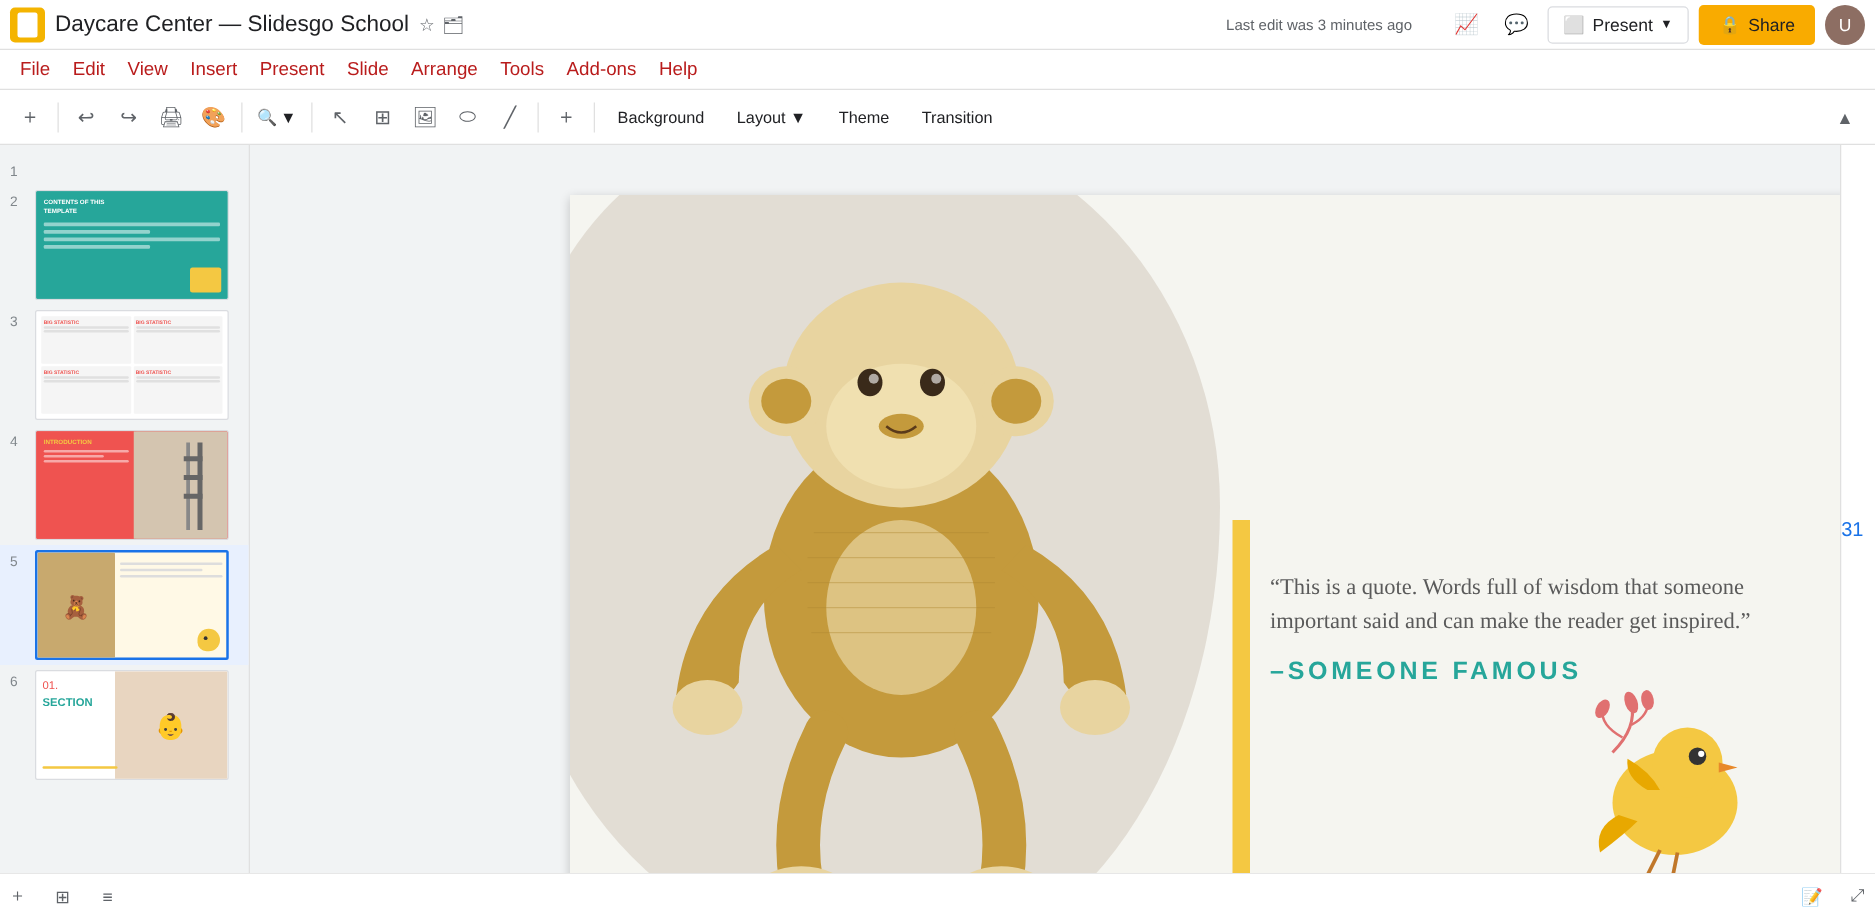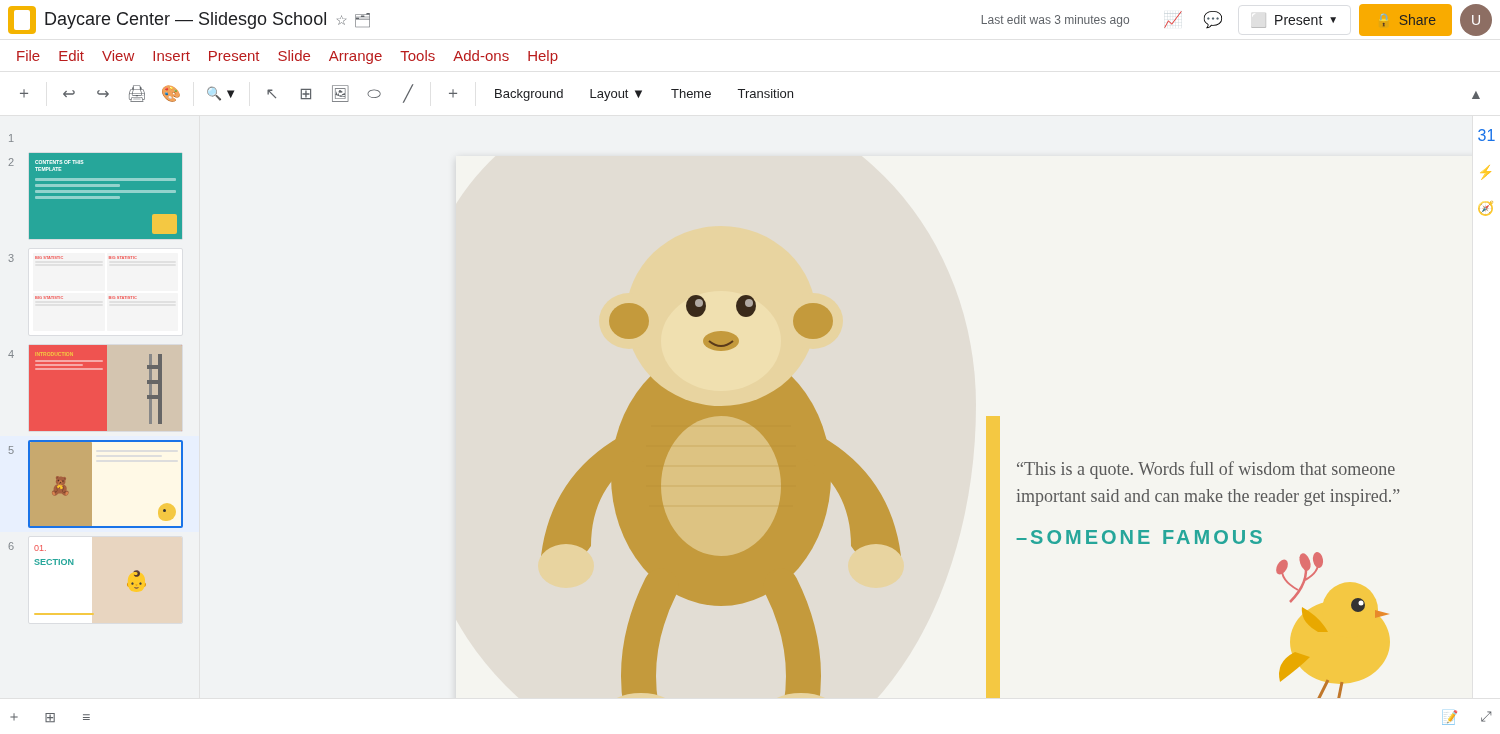--- a/index.html
+++ b/index.html
@@ -130,21 +130,21 @@
     .bottom-bar {
       position: absolute; bottom: 0; left: 0; right: 0; height: 36px; background: #fff;
       border-top: 1px solid #e0e0e0; display: flex; align-items: center; justify-content: center;
       gap: 8px; z-index: 20;
     }
     .bottom-btn { width: 28px; height: 28px; display: flex; align-items: center; justify-content: center; cursor: pointer; color: #5f6368; font-size: 14px; border-radius: 4px; }
 
     
     .right-float {
       position: absolute; right: 0; top: 0; width: 28px; background: #fff;
-      border-left: 1px solid #e0e0e0; display: flex; flex-direction: column;
+      border-left: 1px solid #e0e0e0; display: flex; flex-direction: row;
       align-items: center; padding: 8px 0; gap: 12px; z-index: 10;
       height: 100%;
     }
     .float-icon { width: 24px; height: 24px; display: flex; align-items: center; justify-content: center; cursor: pointer; color: #5f6368; font-size: 14px; border-radius: 4px; }
 
     
     .thumb-content { width: 100%; height: 100%; position: relative; overflow: hidden; }
     .t1-title { position: absolute; right: 8px; top: 12px; font-size: 8px; font-weight: bold; color: #ef5350; text-align: center; line-height: 1.2; }
     .t1-blob { position: absolute; left: 5px; top: 5px; width: 55px; height: 50px; background: #f6d155; border-radius: 50%; opacity: 0.8; }
     .t1-img { position: absolute; left: 2px; top: 0; width: 60px; height: 88px; background: #c8b89a; border-radius: 2px; }

